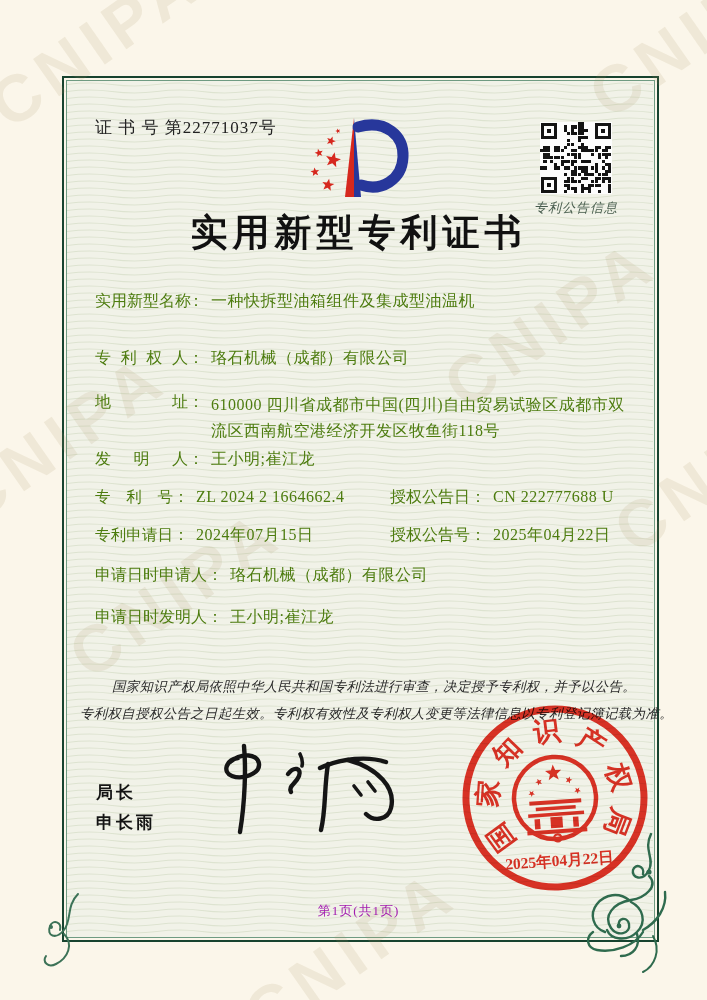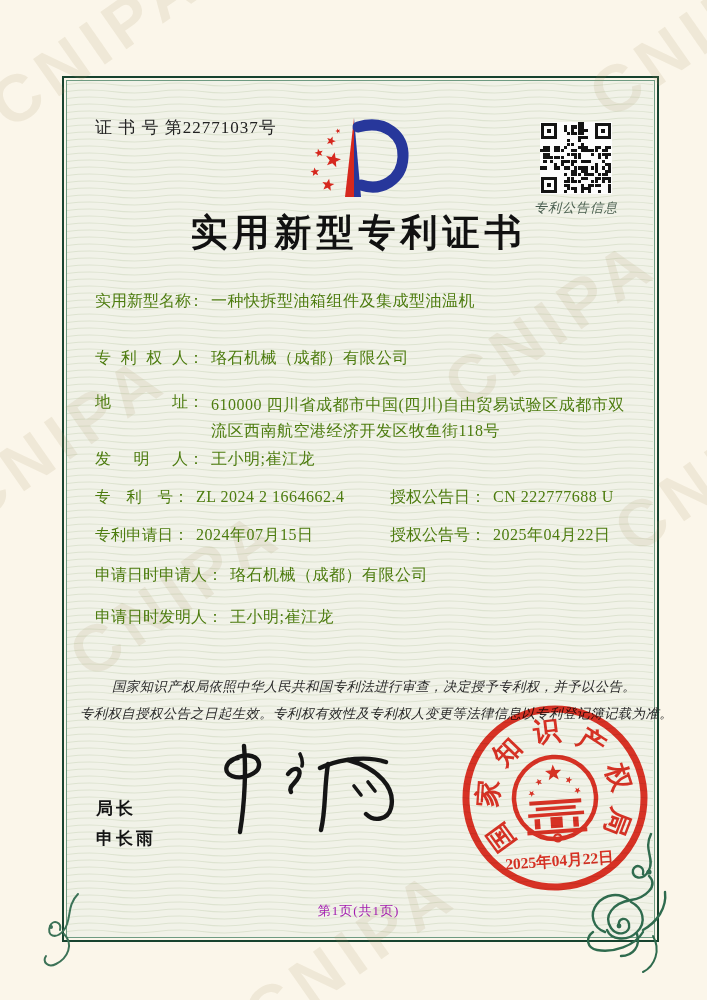--- a/index.html
+++ b/index.html
@@ -26,21 +26,21 @@
   .row .flabel{display:inline-block;text-align:justify;text-align-last:justify;vertical-align:top;}
   .w6{width:93px;}
   .w3{width:78px;font-size:15.5px;}
   .colon{margin-right:7px;}
   .fvalue{letter-spacing:.5px;}
   .addr-val{display:inline-block;width:418px;white-space:normal;line-height:1.65;vertical-align:top;}
   .rright{left:390px;}
   .stmt{position:absolute;font-size:13.4px;font-style:italic;letter-spacing:.4px;
         color:#2a2a2a;white-space:nowrap;}
   .bureau{position:absolute;left:96px;font-family:"Liberation Sans","DejaVu Sans",sans-serif;
-        font-size:17px;font-weight:600;letter-spacing:3px;color:#141414;margin-top:16px;}
+        font-size:17px;font-weight:600;letter-spacing:3px;color:#141414;}
   .footer{position:absolute;left:62px;top:902px;width:593px;text-align:center;
         font-size:13px;color:#a21caf;letter-spacing:1px;}
   
   .qr{position:absolute;left:540px;top:122px;width:72px;height:72px;background:#fdfdfd;}
   .qmods{position:absolute;left:0;top:0;width:72px;height:72px;}
   .qmods i{position:absolute;width:3.1px;height:3.1px;background:#141414;}
   .finder{position:absolute;width:16px;height:16px;border:3.2px solid #141414;box-sizing:border-box;}
   .finder i{position:absolute;left:2.6px;top:2.6px;width:4.8px;height:4.8px;background:#141414;}
   .f-tl{left:1px;top:1px;} .f-tr{right:1px;top:1px;} .f-bl{left:1px;bottom:1px;}
   .seal{position:absolute;left:450px;top:703px;z-index:4;transform:rotate(-4deg);

